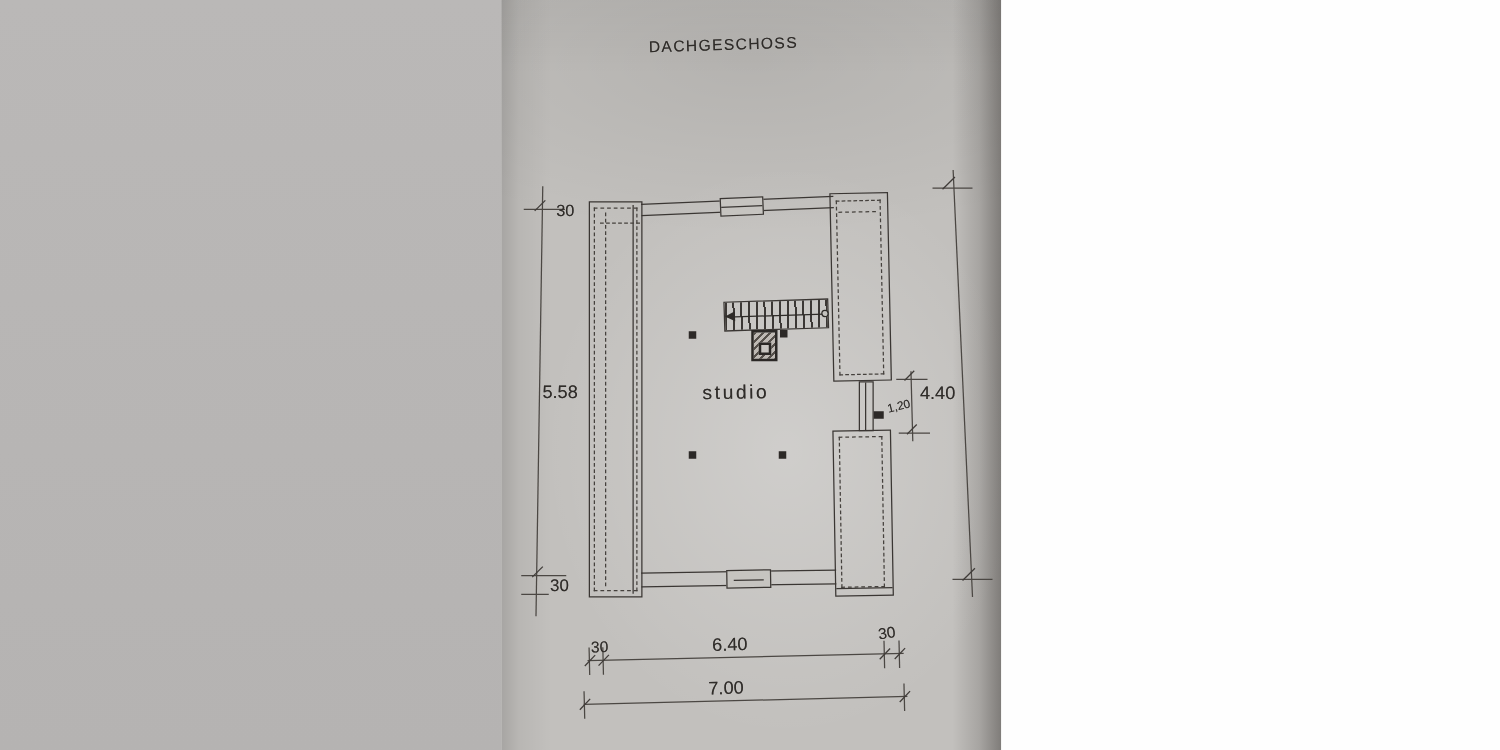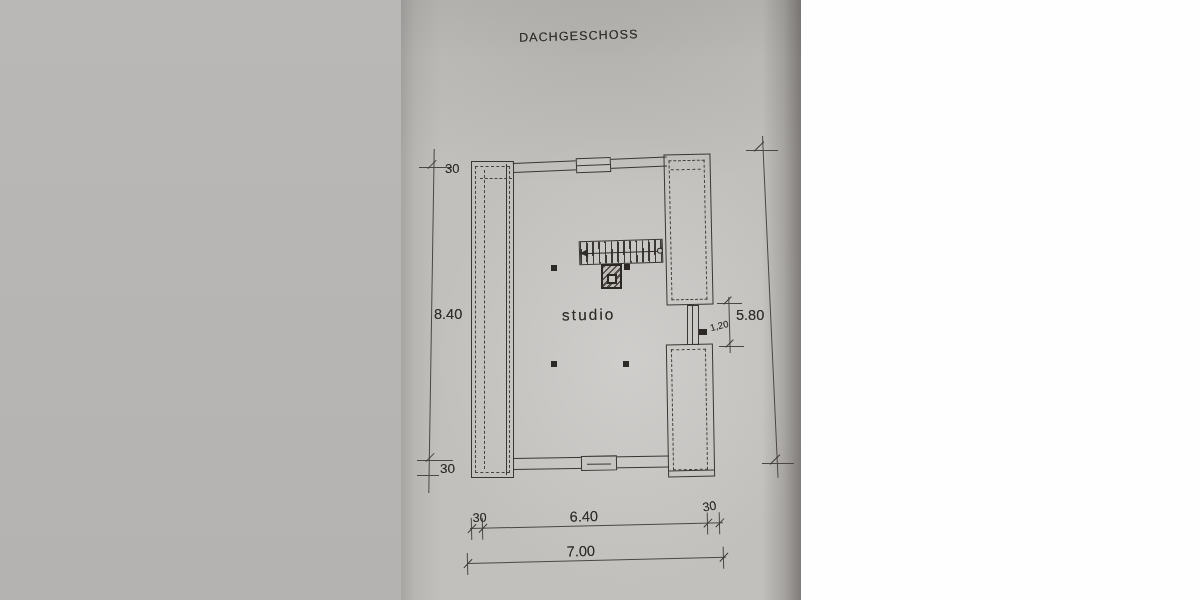--- a/index.html
+++ b/index.html
@@ -107,32 +107,32 @@
     <div style="left:624px;top:264px;width:6px;height:6px;background:#2c2927;"></div>
     <div style="left:551px;top:361px;width:6px;height:6px;background:#2c2927;"></div>
     <div style="left:623px;top:361px;width:6px;height:6px;background:#2c2927;"></div>
 
     <div class="txt" style="left:562px;top:306px;font-size:15.5px;letter-spacing:2px;transform:rotate(-1deg);">studio</div>
 
     <div class="dline-v" style="left:431px;top:149px;height:344px;transform:rotate(0.9deg);"></div>
     <div class="dline-h" style="left:419px;top:167px;width:33px;"></div>
     <div class="tick-d" style="left:426px;top:164px;width:12px;"></div>
     <div class="txt" style="left:445px;top:161px;font-size:13px;">30</div>
-    <div class="txt" style="left:434px;top:306px;font-size:14.5px;">8.40</div>
+    <div class="txt" style="left:434px;top:306px;font-size:14.5px;">5.58</div>
     <div class="dline-h" style="left:417px;top:460px;width:36px;"></div>
     <div class="tick-d" style="left:424px;top:457px;width:12px;"></div>
     <div class="dline-h" style="left:417px;top:475px;width:22px;"></div>
     <div class="txt" style="left:440px;top:461px;font-size:13.5px;">30</div>
 
     <div class="dline-v" style="left:762px;top:136px;height:342px;transform:rotate(-2.6deg);transform-origin:top center;"></div>
     <div class="dline-h" style="left:746px;top:150px;width:32px;"></div>
     <div class="tick-d" style="left:752px;top:146px;width:14px;"></div>
     <div class="dline-h" style="left:762px;top:463px;width:32px;"></div>
     <div class="tick-d" style="left:768px;top:459px;width:14px;"></div>
-    <div class="txt" style="left:736px;top:307px;font-size:14.5px;">5.80</div>
+    <div class="txt" style="left:736px;top:307px;font-size:14.5px;">4.40</div>
 
     <div class="dline-v" style="left:729px;top:297px;height:56px;transform:rotate(-1.5deg);"></div>
     <div class="dline-h" style="left:717px;top:303px;width:25px;"></div>
     <div class="tick-d" style="left:722px;top:300px;width:11px;"></div>
     <div class="dline-h" style="left:719px;top:346px;width:25px;"></div>
     <div class="tick-d" style="left:724px;top:343px;width:11px;"></div>
     <div class="txt" style="left:710px;top:320px;font-size:9.5px;transform:rotate(-14deg);">1,20</div>
 
     <div class="dline-h" style="left:470px;top:528px;width:253px;transform:rotate(-1.3deg);transform-origin:left center;">
       <div class="tick-v" style="left:1px;top:-11px;height:22px;"></div>

